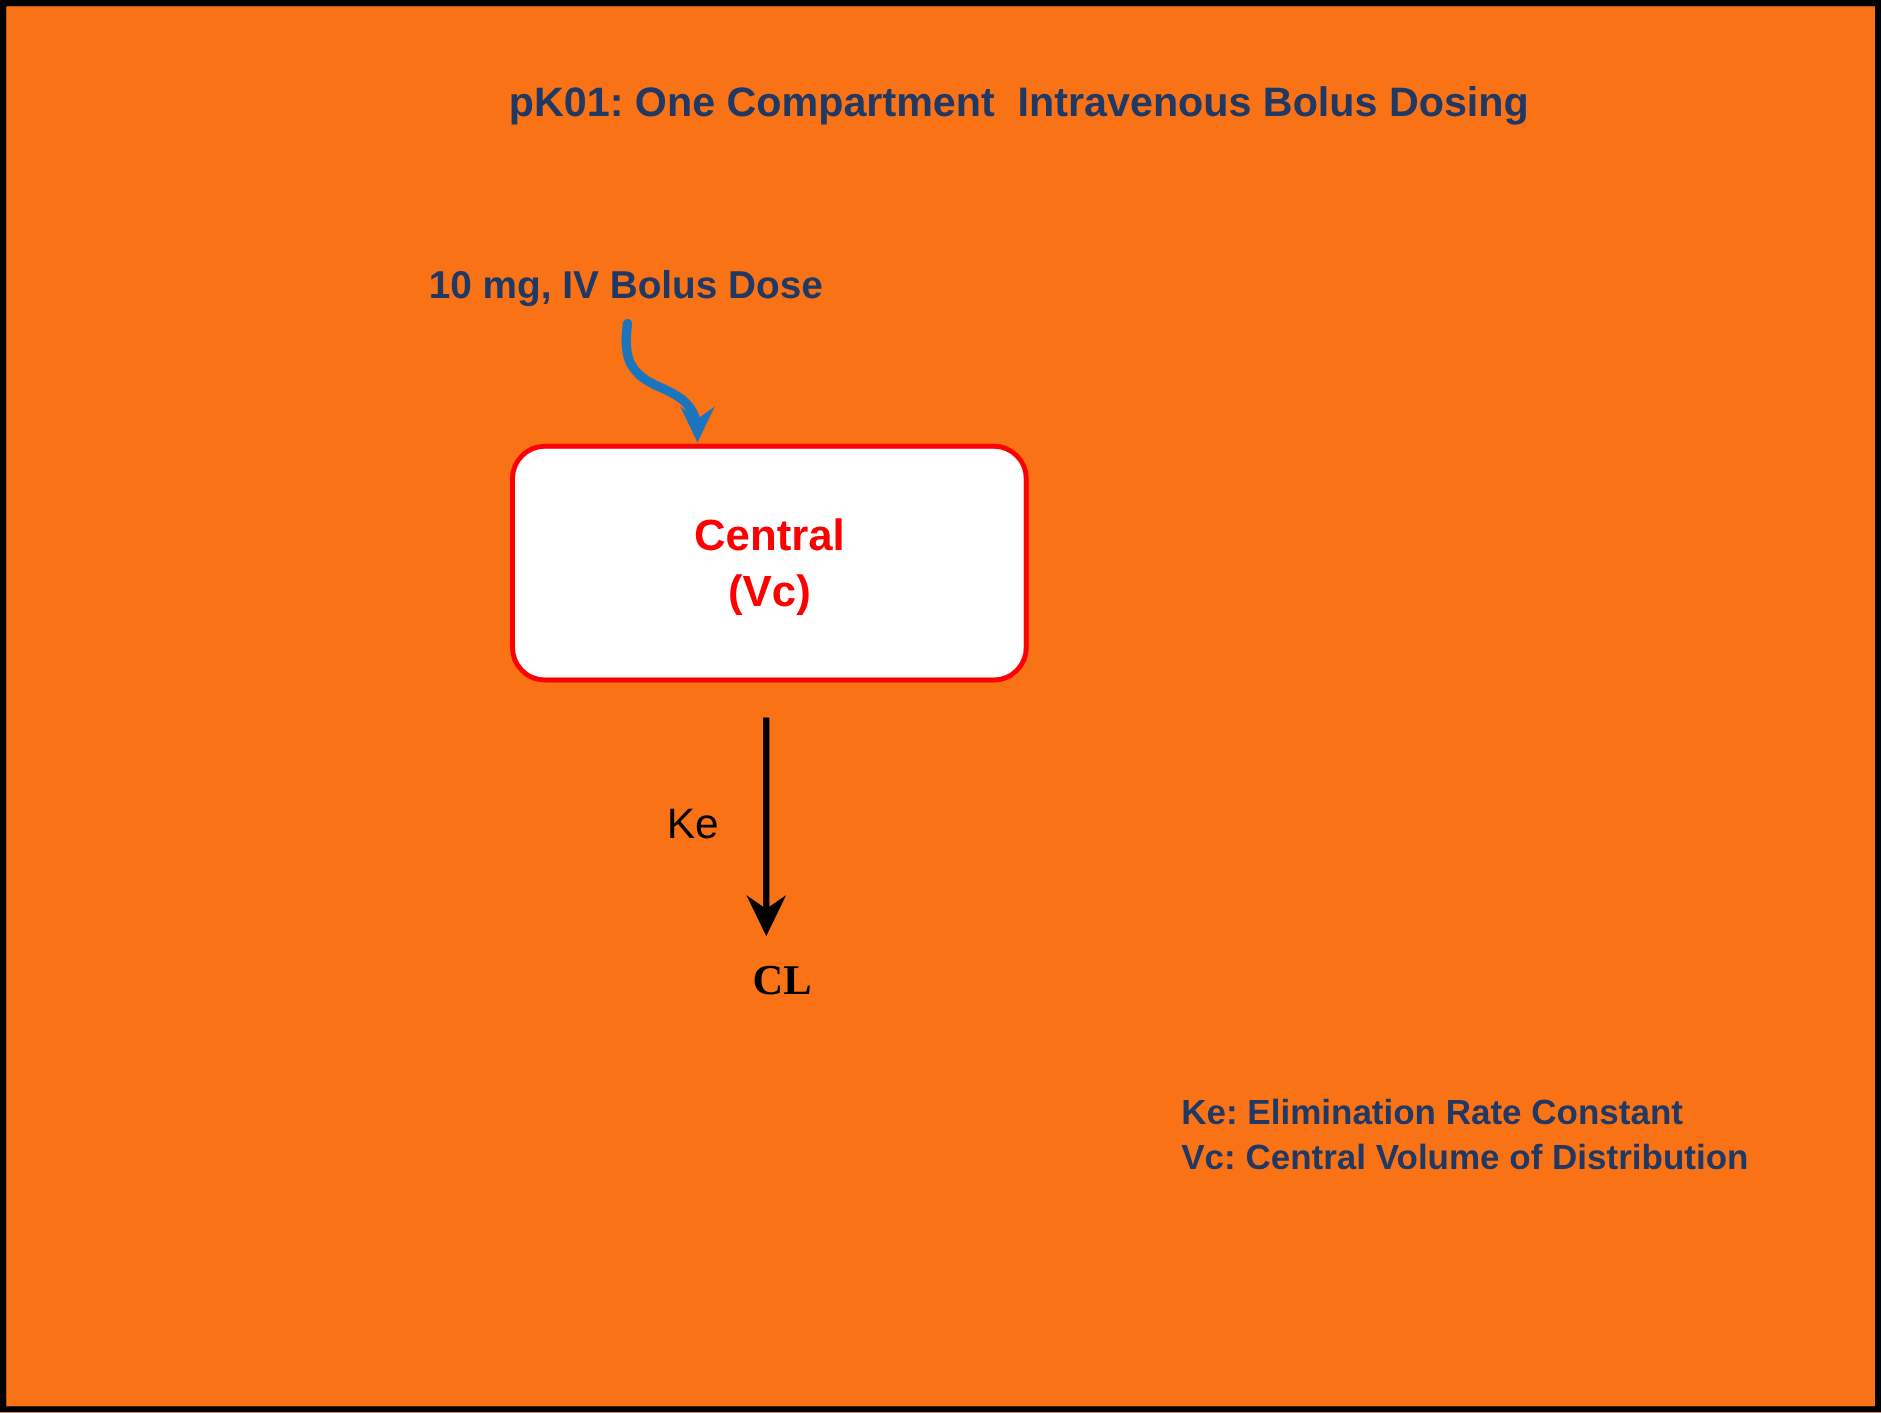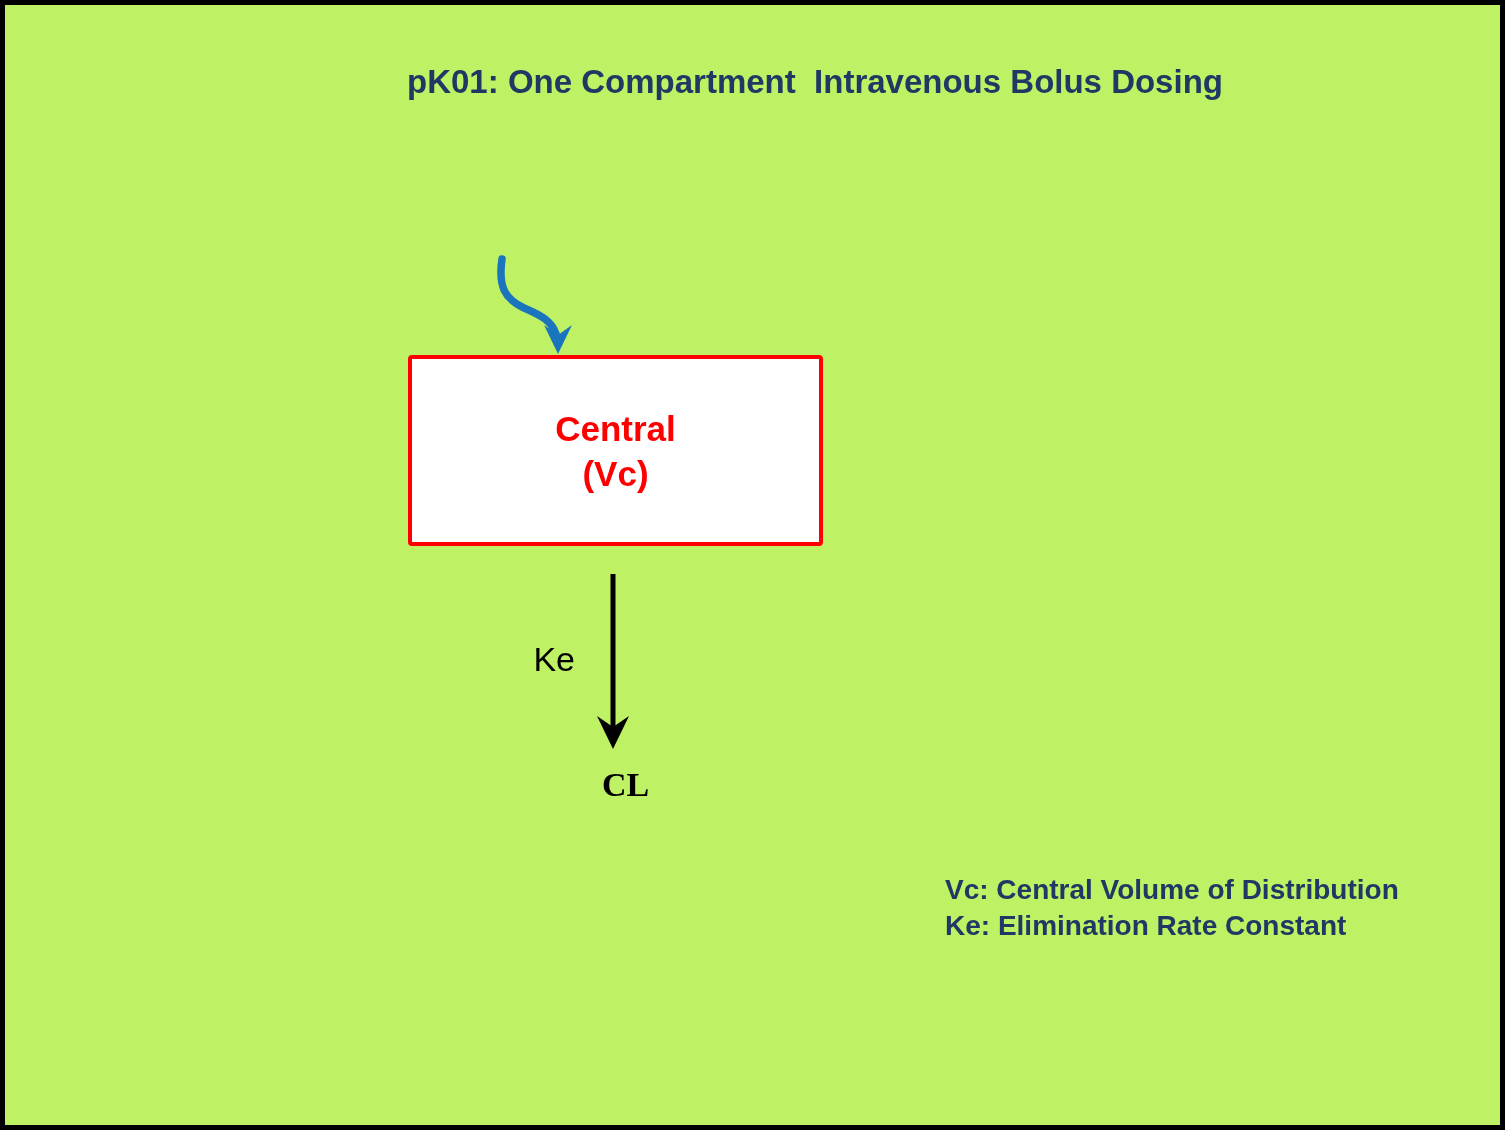--- a/index.html
+++ b/index.html
@@ -7,21 +7,21 @@
   body {
     width: 1505px; height: 1130px;
     font-family: "Liberation Sans", sans-serif;
     position: relative;
     overflow: hidden;
   }
   .slide {
     position: absolute;
     left: 0; top: 0;
     width: 1505px; height: 1130px;
-    background: #bef264;
+    background: #f97316;
     border: 5px solid var(--page-border, #000000);
   }
   .abs { position: absolute; }
   .slide-title {
     left: 125px; right: 0; top: 58px;
     text-align: center;
     font-size: 33px;
     font-weight: bold;
     color: var(--title-text, #1F3864);
     white-space: pre;
@@ -49,21 +49,21 @@
   .elim-arrow-shaft {
     fill: none;
     stroke: var(--elimination-arrow, #000000);
     stroke-width: 5;
   }
   .elim-arrow-head { fill: var(--elimination-arrow, #000000); }
   .compartment-box {
     left: 403px; top: 350px;
     width: 415px; height: 191px;
     border: 4px solid var(--compartment-border, #FF0000);
-    border-radius: 4px;
+    border-radius: 28px;
     background: #ffffff;
     display: flex;
     flex-direction: column;
     align-items: center;
     justify-content: center;
   }
   .compartment-box .line {
     font-size: 35px;
     line-height: 45px;
     font-weight: bold;
@@ -94,20 +94,21 @@
     color: var(--title-text, #1F3864);
   }
 </style>
 </head>
 <body>
 
 <div class="slide">
 
   <div class="abs slide-title">pK01: One Compartment  Intravenous Bolus Dosing</div>
 
+  <div class="abs dose-label">10 mg, IV Bolus Dose</div>
 
   <svg class="abs arrow-layer" viewBox="0 0 1505 1130">
     <g>
       <path class="dose-arrow-path" d="M 497 254 C 493 282 500 294 519 303 C 538 311 547 317 551 329"></path>
       <path class="dose-arrow-head" d="M 539 320 L 553 349 L 567 320 L 553 330 Z"></path>
     </g>
     <g>
       <path class="elim-arrow-shaft" d="M 608 569 L 608 728"></path>
       <path class="elim-arrow-head" d="M 592 711 L 608 744 L 624 711 L 608 722 Z"></path>
     </g>
@@ -116,17 +117,17 @@
   <div class="abs compartment-box">
     <div class="line">Central</div>
     <div class="line">(Vc)</div>
   </div>
 
   <div class="abs ke-label">Ke</div>
 
   <div class="abs cl-label">CL</div>
 
   <div class="abs legend">
+    <div>Ke: Elimination Rate Constant</div>
     <div>Vc: Central Volume of Distribution</div>
-    <div>Ke: Elimination Rate Constant</div>
   </div>
 
 </div>
 
 </body></html>

